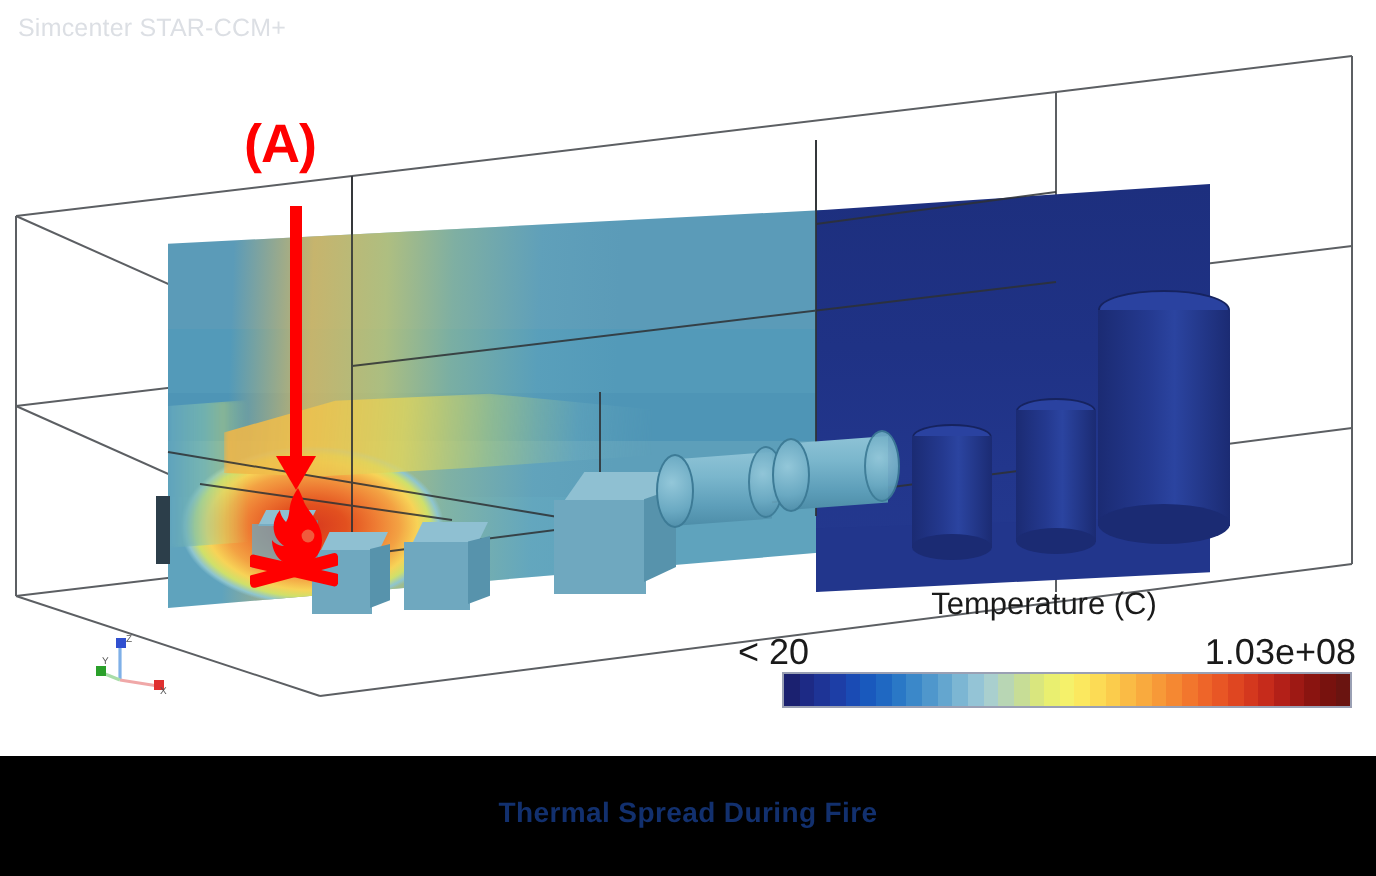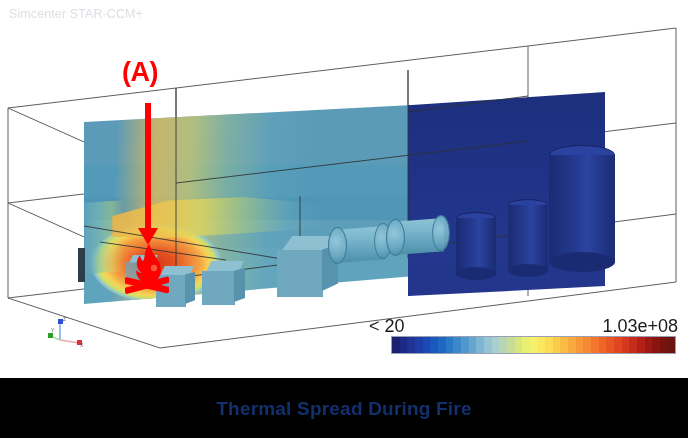--- a/index.html
+++ b/index.html
@@ -146,21 +146,21 @@
   }
   #colorbar i { display:block; flex:1 1 auto; height:100%; }
 
   
   #caption-bar {
     position:absolute; left:0; top:378px; width:688px; height:60px;
     background:#000000;
   }
   #caption-text {
     position:absolute; left:0; top:20px; width:688px; text-align:center;
-    font-size:19px; font-weight:bold; color:#12306e;
+    font-size:14px; font-weight:bold; color:#12306e;
     letter-spacing:.2px; font-family:"Liberation Sans", sans-serif;
   }
 </style>
 </head>
 <body>
 
 <div id="scene">
 
   <div id="app-title">Simcenter STAR-CCM+</div>
 
@@ -296,20 +296,21 @@
       <rect x="31" y="26" width="5" height="5" fill="#e03030"></rect>
       <text x="34" y="33" font-size="5" fill="#555" font-family="Liberation Sans, sans-serif">X</text>
 
       <line x1="14" y1="26" x2="4" y2="22" stroke="#a8dda8" stroke-width="1.6"></line>
       <rect x="2" y="19" width="5" height="5" fill="#2aa02a"></rect>
       <text x="5" y="18" font-size="5" fill="#555" font-family="Liberation Sans, sans-serif">Y</text>
     </svg>
   </div>
 
   <div id="legend">
+    <div id="legend-title">Temperature (C)</div>
     <div class="legend-tick" id="tick-min">&lt; 20</div>
     <div class="legend-tick" id="tick-max">1.03e+08</div>
     <div id="colorbar">
         <i style="background: rgb(27, 33, 112);"></i>
         <i style="background: rgb(29, 42, 133);"></i>
         <i style="background: rgb(30, 52, 150);"></i>
         <i style="background: rgb(29, 62, 166);"></i>
         <i style="background: rgb(26, 75, 180);"></i>
         <i style="background: rgb(25, 89, 189);"></i>
         <i style="background: rgb(31, 104, 194);"></i>

